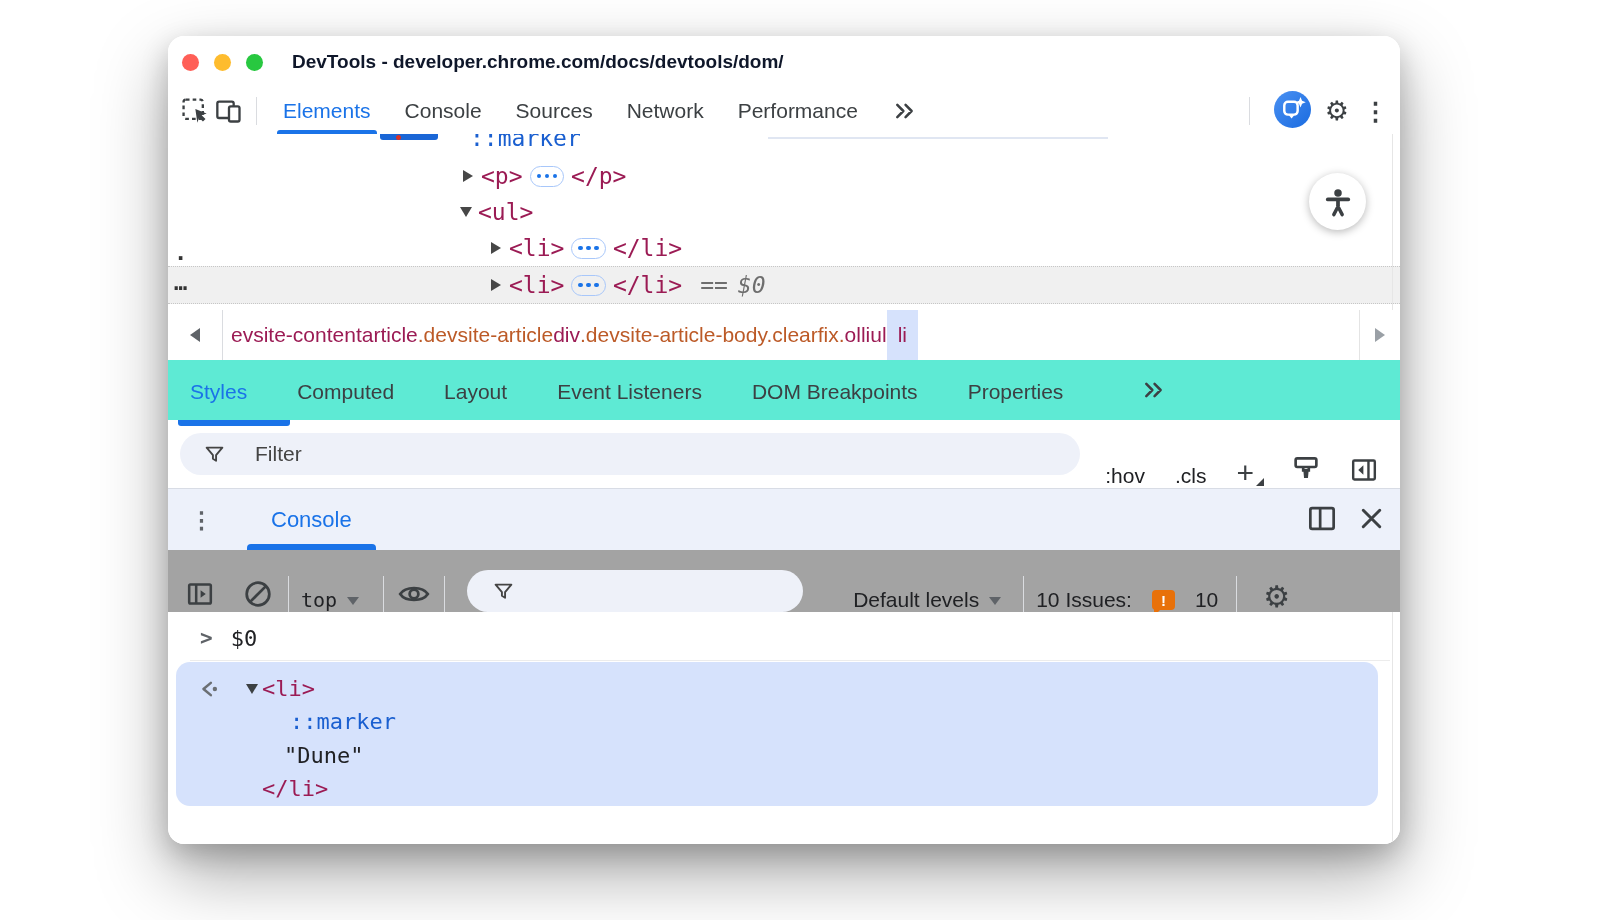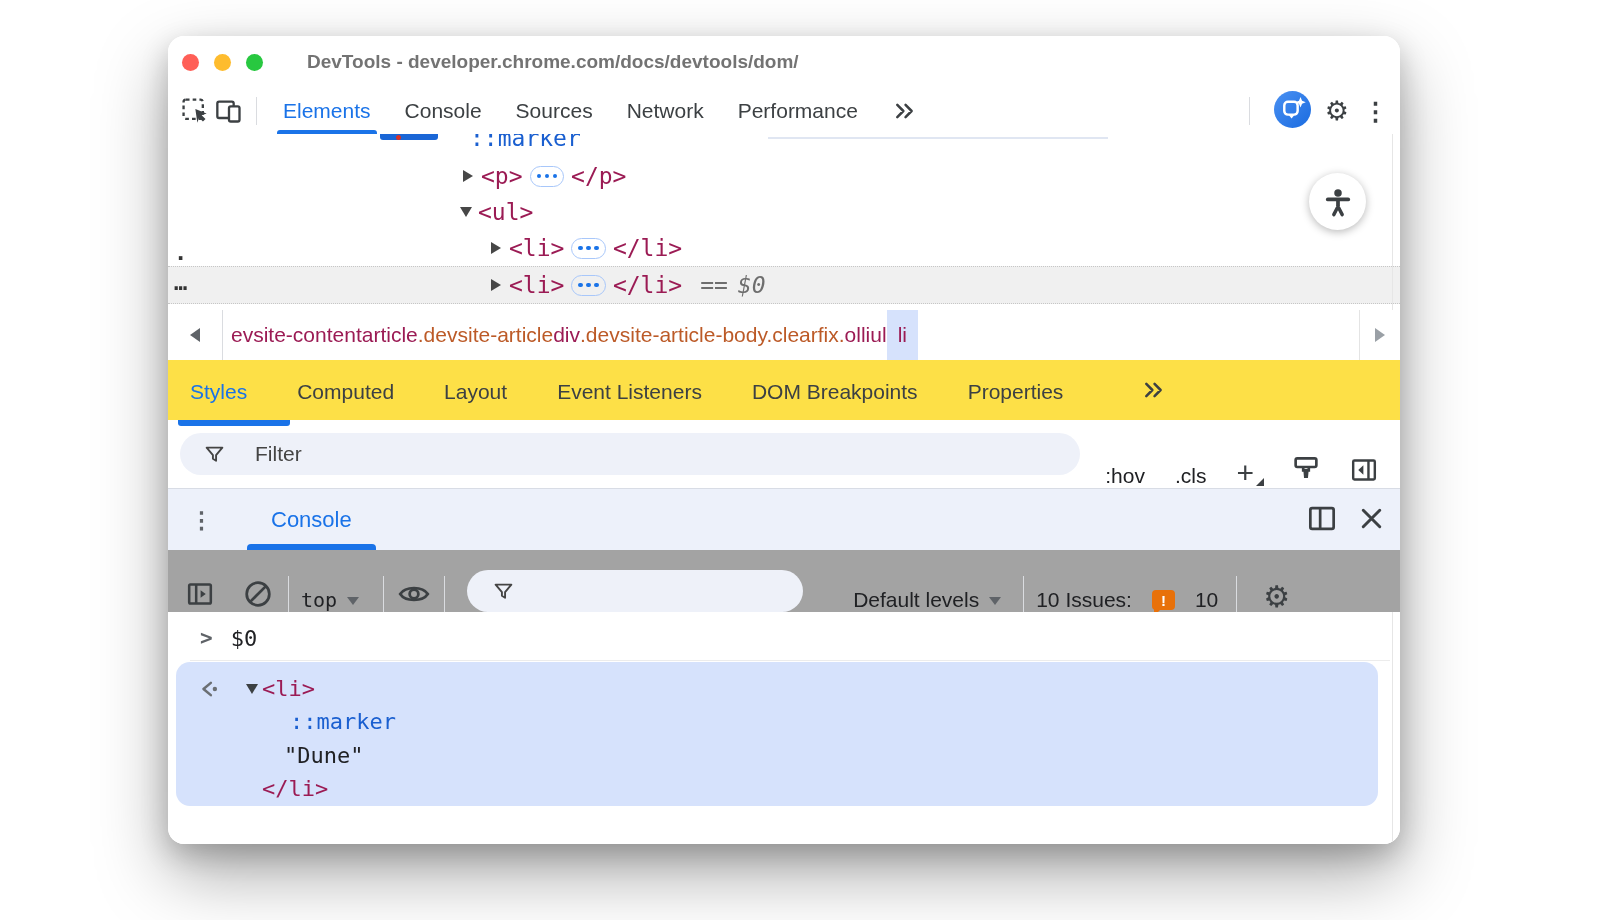--- a/index.html
+++ b/index.html
@@ -14,21 +14,21 @@
     background:#fff;border-radius:16px;overflow:hidden;
     box-shadow:0 30px 70px rgba(0,0,0,.34),0 10px 28px rgba(0,0,0,.20);
   }
   .sec{position:absolute;left:0;right:0;}
 
   
   .titlebar{top:0;height:52px;background:#fff;border-bottom:1px solid #f1f1f1;display:flex;align-items:center;}
   .tl{width:17px;height:17px;border-radius:50%;margin-left:15px;display:inline-block;}
   .tl:first-child{margin-left:14px;}
   .tl-red{background:#ff5f57;}.tl-yellow{background:#febc2e;}.tl-green{background:#28c840;}
-  .title{margin-left:44px;font-size:19px;font-weight:bold;color:#737373;}
+  .title{margin-left:29px;font-size:19px;font-weight:bold;color:#0f172a;}
 
   
   .toolbar{top:52px;height:46px;background:#fff;border-bottom:1px solid #dadce0;display:flex;align-items:center;}
   .tb-icon{display:flex;align-items:center;justify-content:center;width:34px;height:34px;}
   .vsep{width:1px;height:28px;background:#dadce0;margin:0 10px;}
   .tabs{display:flex;gap:34px;margin-left:16px;font-size:21px;color:#3c4043;}
   .tab{position:relative;height:45px;display:flex;align-items:center;cursor:default;}
   .tab.active{color:#1a73e8;}
   .tab.active .underline{position:absolute;left:-6px;right:-6px;bottom:0;height:4px;border-radius:3px 3px 0 0;background:#1a73e8;}
   .tb-right{margin-left:auto;display:flex;align-items:center;margin-right:12px;gap:14px;}
@@ -56,21 +56,21 @@
   .bc-back{width:54px;border-right:1px solid #dadce0;display:flex;align-items:center;justify-content:center;}
   .bc-items{display:flex;align-items:center;margin-left:8px;white-space:nowrap;}
   .crumb{display:flex;align-items:center;height:100%;}
   .cls{color:#bc5a27;}
   .crumb.sel{background:#d6e2fc;padding:0 11px;}
   .bc-fwd{position:absolute;right:0;top:0;bottom:0;width:40px;border-left:1px solid #e4e4e4;display:flex;align-items:center;justify-content:center;}
   .tri-back{width:0;height:0;border-right:10px solid #5f6368;border-top:7px solid transparent;border-bottom:7px solid transparent;}
   .tri-fwd{width:0;height:0;border-left:10px solid #9aa0a6;border-top:7px solid transparent;border-bottom:7px solid transparent;}
 
   
-  .styles-tabs{top:324px;height:64px;background:#fde047;display:flex;align-items:center;gap:50px;padding-left:22px;font-size:21px;color:#3c4043;}
+  .styles-tabs{top:324px;height:64px;background:#5eead4;display:flex;align-items:center;gap:50px;padding-left:22px;font-size:21px;color:#3c4043;}
   .styles-tabs .s-active{color:#1a73e8;}
   .s-more{margin-left:28px;}
 
   
   .filter-row{top:384px;height:68px;background:#fff;display:flex;align-items:center;}
   .styles-underline{position:absolute;left:10px;top:0;width:112px;height:6px;border-radius:0 0 3px 3px;background:#1a73e8;}
   .filter-pill{position:absolute;left:12px;top:13px;width:876px;height:42px;border-radius:21px;background:#eef1f9;display:flex;align-items:center;padding-left:24px;gap:28px;}
   .filter-pill input{border:none;background:transparent;outline:none;font-size:21px;color:#3c4043;width:700px;font-family:"Liberation Sans",sans-serif;}
   .filter-pill input::placeholder{color:#444;opacity:1;}
   .fr-right{position:absolute;right:22px;top:0;height:68px;display:flex;align-items:flex-end;gap:30px;font-size:21px;color:#202124;}

